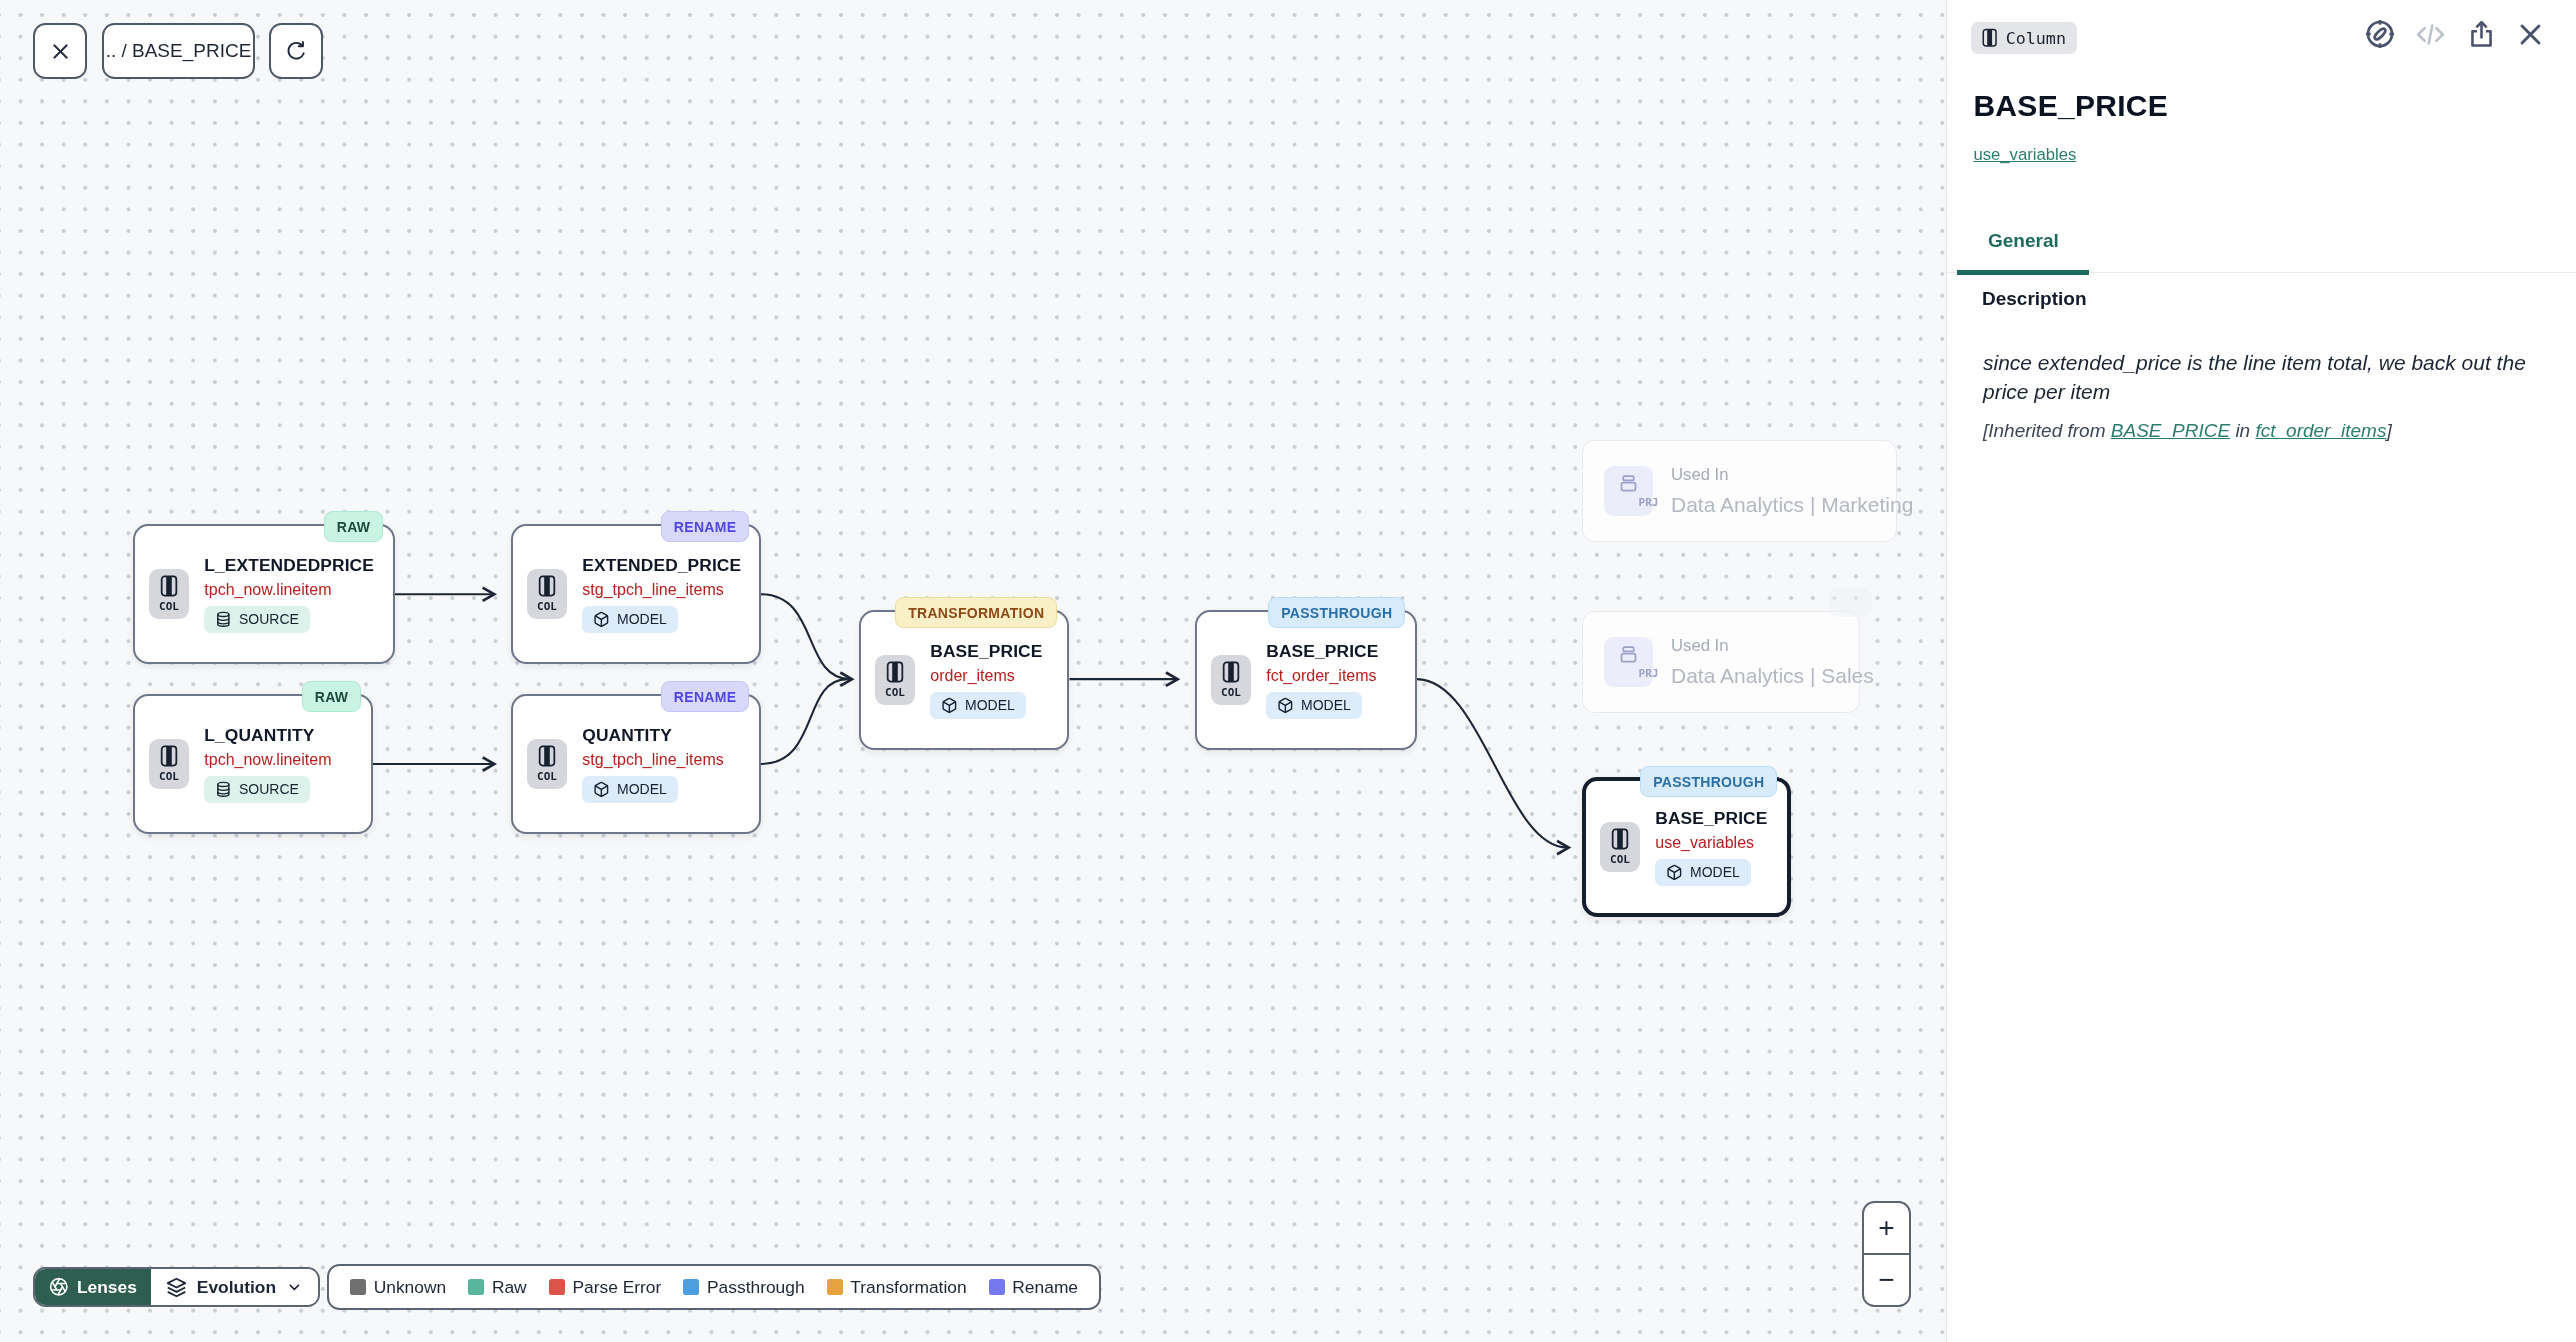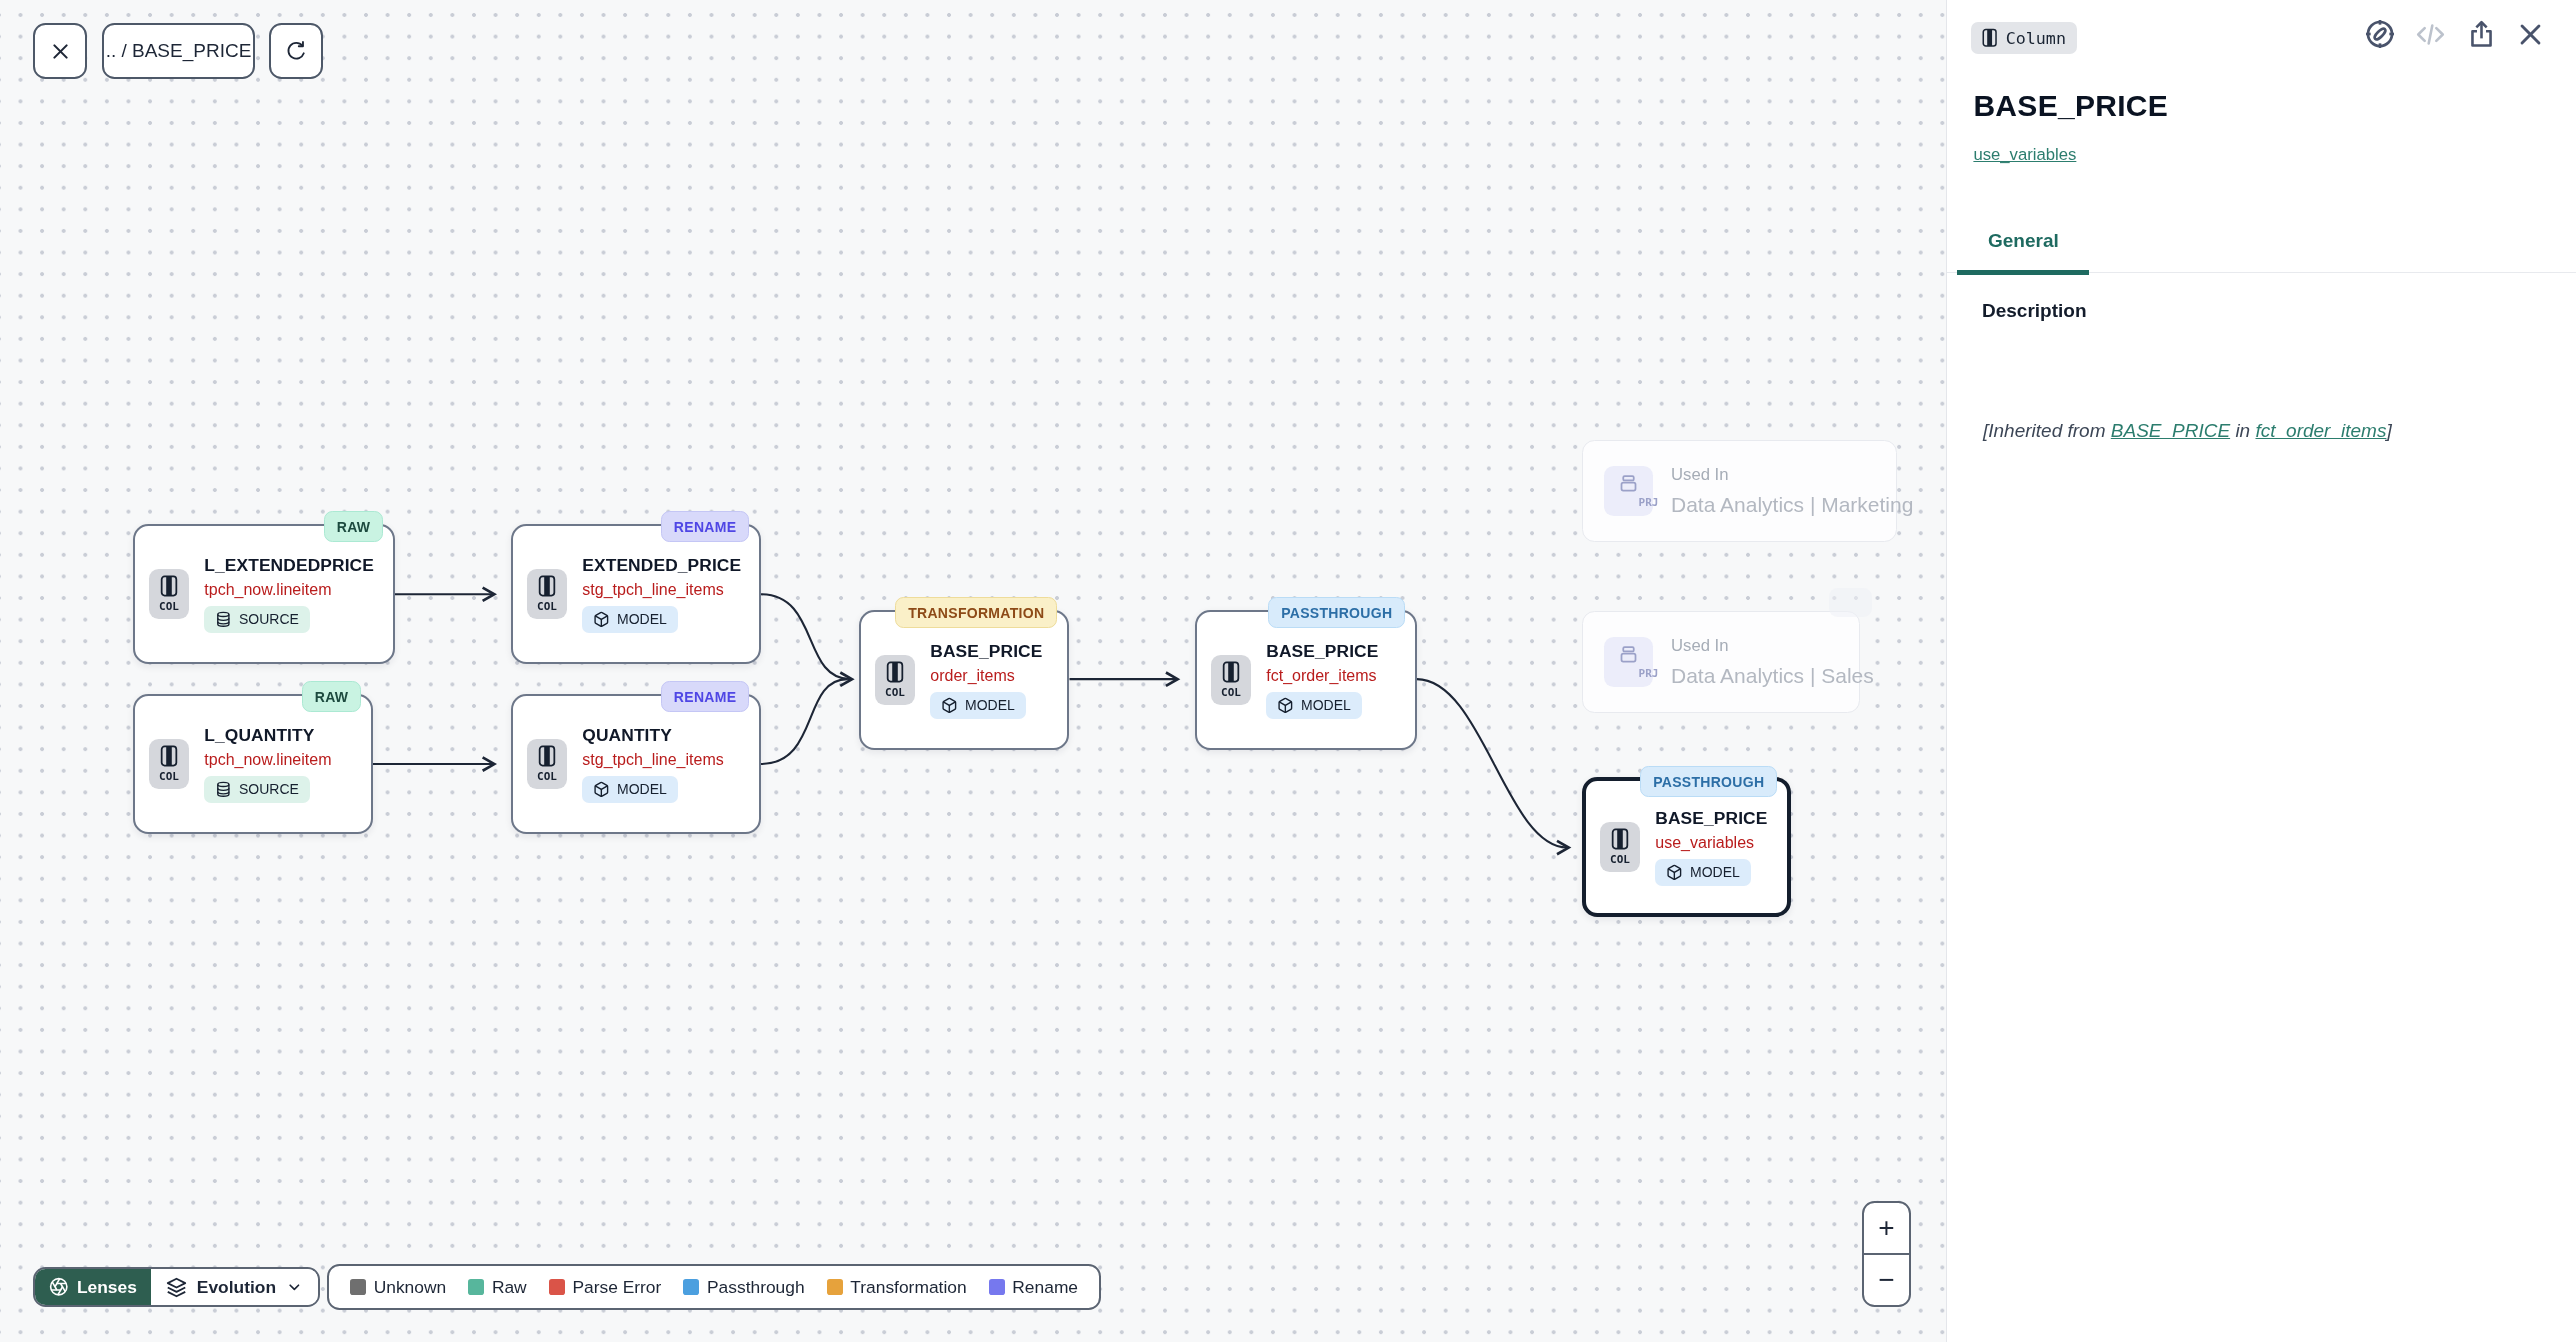--- a/index.html
+++ b/index.html
@@ -98,21 +98,21 @@
     font-family:"DejaVu Sans Mono",monospace;font-size:16.7px;color:#1a2433;}
   #panel-icons{position:absolute;right:31px;top:18px;display:flex;align-items:center;gap:19.5px;color:#49536b;}
   .p-icon{cursor:pointer;display:flex;}
   .p-icon.disabled{color:#bcc2cc;cursor:default;}
   #panel-title{position:absolute;left:26.4px;top:89px;font-size:30px;font-weight:700;color:#0a1322;letter-spacing:0.3px;}
   #panel-link{position:absolute;left:26.4px;top:145px;font-size:16.7px;color:#2c7d6e;text-decoration:underline;cursor:pointer;}
   #tabs{position:absolute;left:0;top:209px;width:100%;height:64px;border-bottom:1.4px solid #e8eaee;box-sizing:border-box;}
   #tab-general{position:absolute;left:10.4px;top:0;width:132px;height:64px;display:flex;align-items:center;
     justify-content:center;color:#1e6a60;font-size:19px;font-weight:700;cursor:pointer;}
   #tab-underline{position:absolute;left:10.4px;top:61px;width:132px;height:4.9px;background:#1e6a60;}
-  #desc-heading{position:absolute;left:35px;top:300px;font-size:19px;font-weight:700;color:#131c2b;}
+  #desc-heading{position:absolute;left:35px;top:288px;font-size:19px;font-weight:700;color:#131c2b;}
   #desc-body{position:absolute;left:36px;top:348px;width:588px;font-size:21px;font-style:italic;
     color:#1b2534;line-height:1.4;}
   #desc-inherited{position:absolute;left:36px;top:420px;font-size:19px;font-style:italic;color:#3c4656;}
   #desc-inherited a{color:#2c7d6e;text-decoration:underline;font-style:italic;cursor:pointer;}
 
   .ic{display:block;}
 </style>
 </head>
 <body>
 
@@ -465,18 +465,19 @@
 
     <div id="panel-title">BASE_PRICE</div>
     <a id="panel-link">use_variables</a>
 
     <div id="tabs">
       <div id="tab-general">General</div>
       <div id="tab-underline"></div>
     </div>
 
     <div id="desc-heading">Description</div>
+    <div id="desc-body">since extended_price is the line item total, we back out the price per item</div>
     <div id="desc-inherited">
       <span>[Inherited from </span><a>BASE_PRICE</a><span> in </span><a>fct_order_items</a><span>]</span>
     </div>
   </div>
 </div>
 
 
 </body></html>

